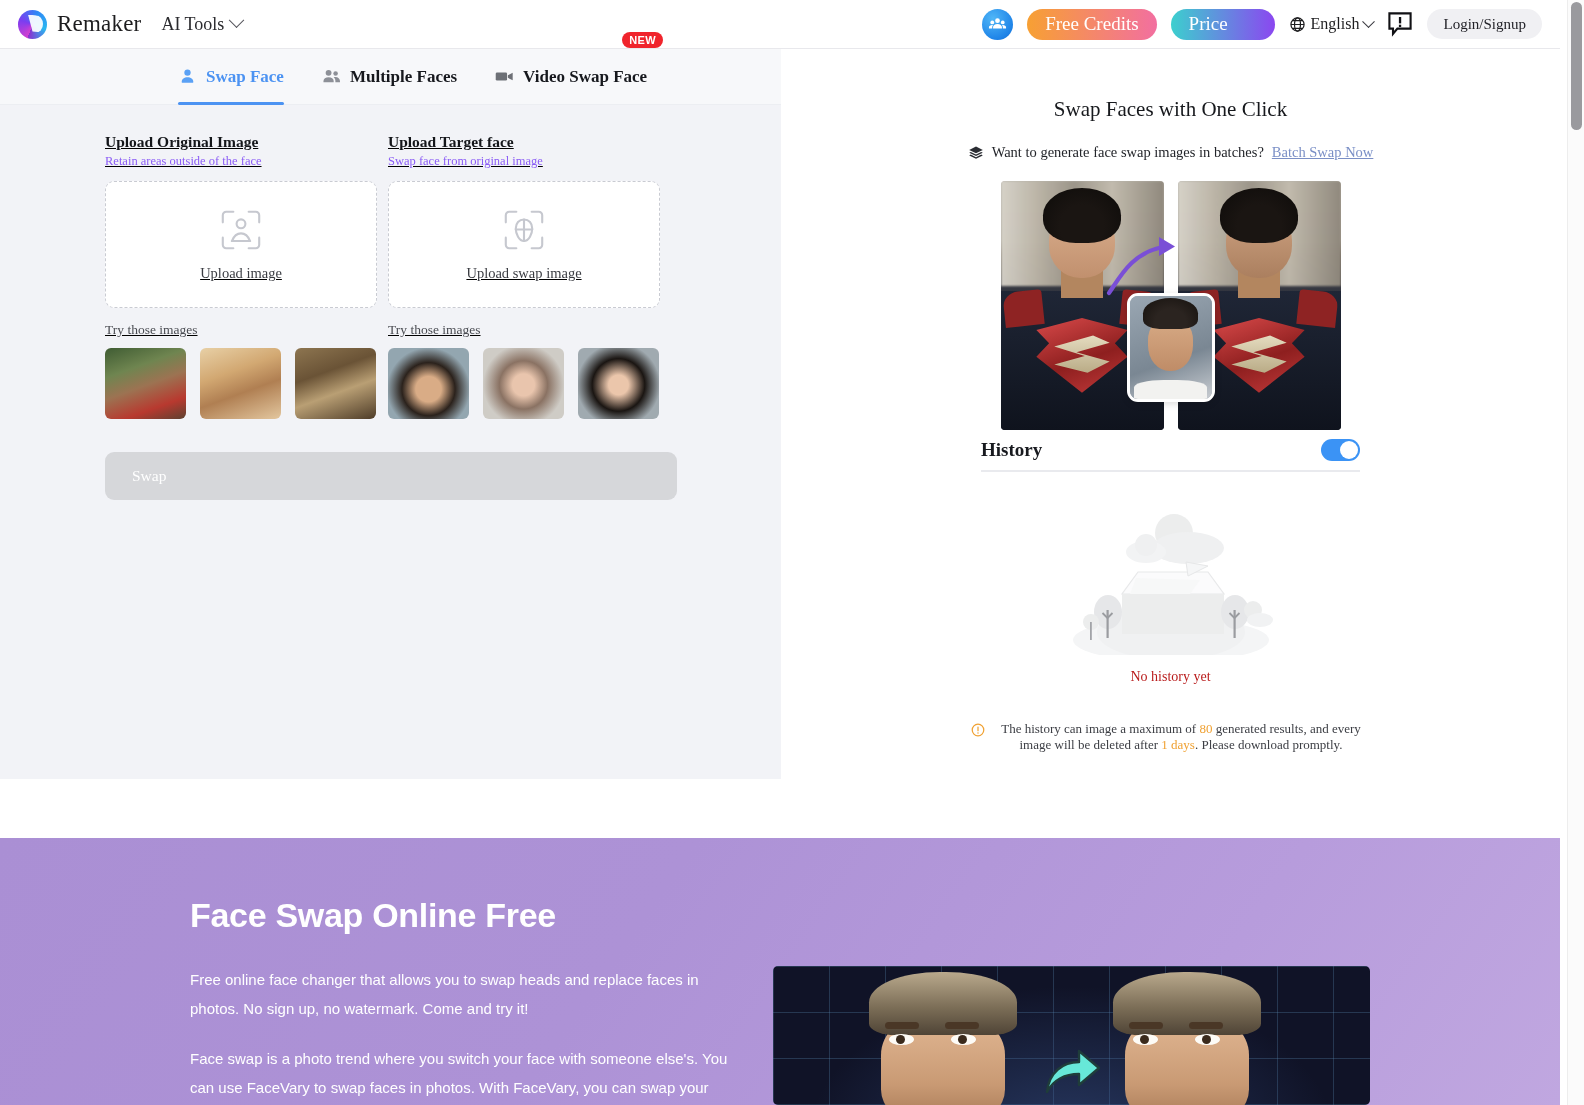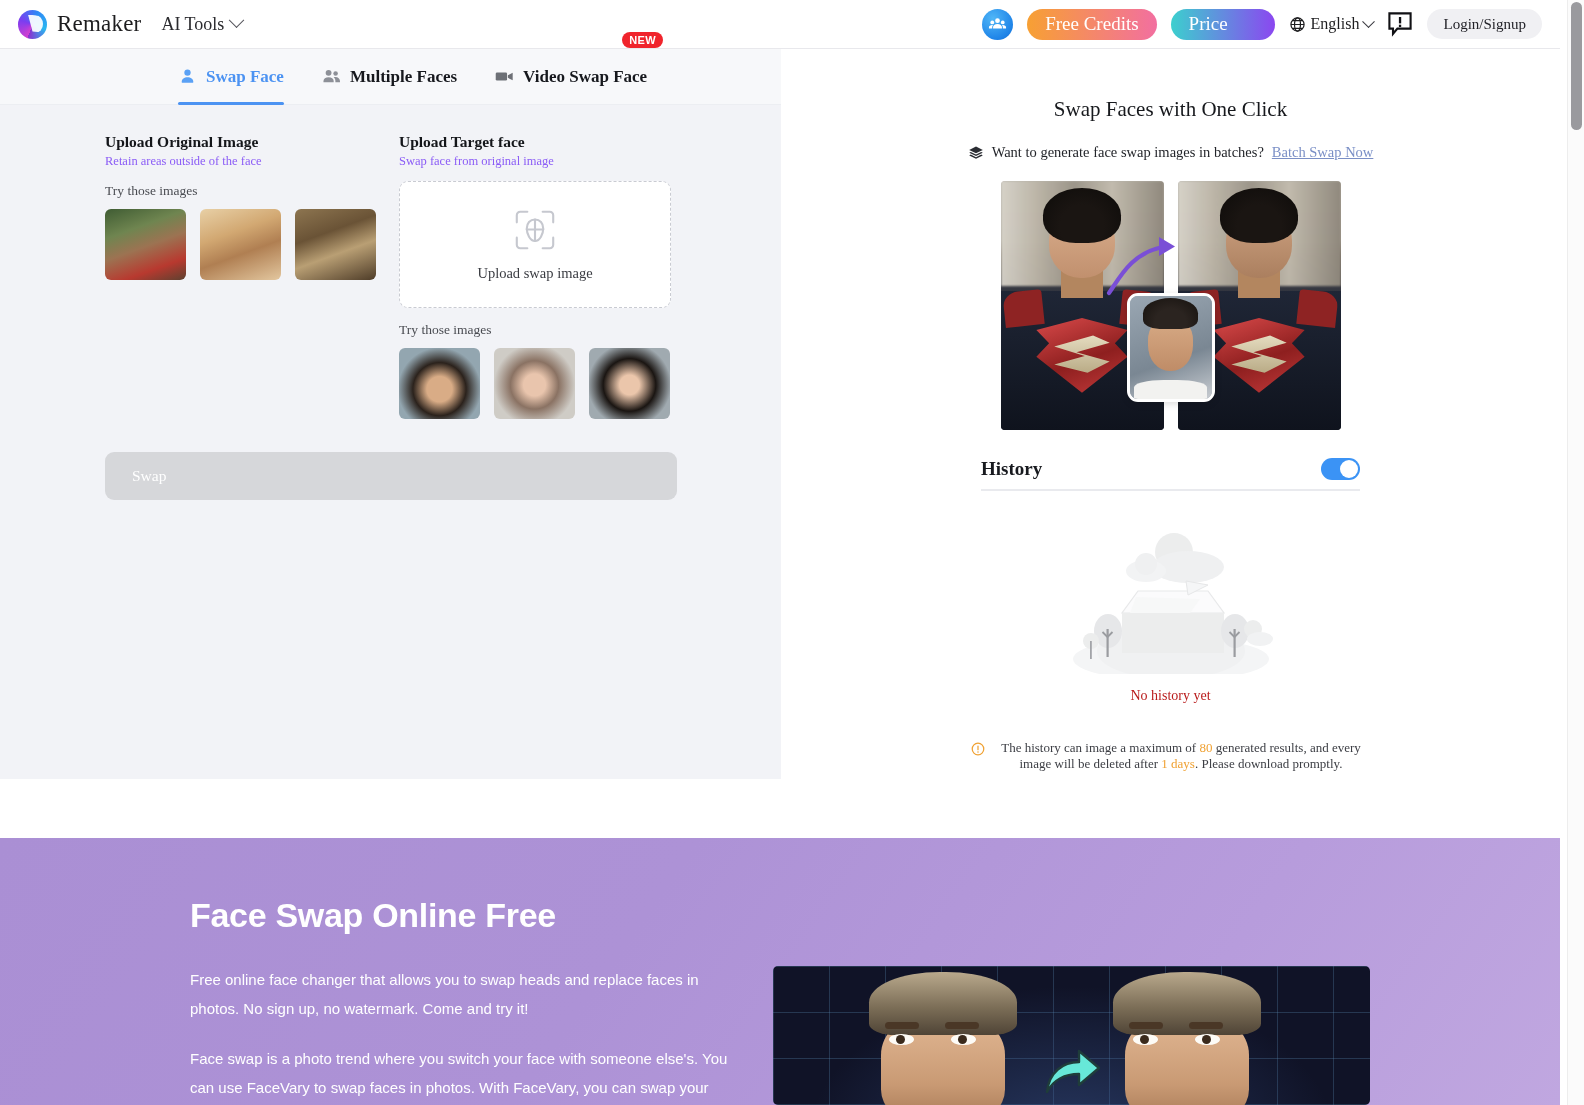--- a/index.html
+++ b/index.html
@@ -102,21 +102,21 @@
     content: ""; position: absolute; left: 0; right: 0; bottom: 0;
     height: 3px; background: #4c93f2; border-radius: 2px;
   }
   .tab-icon { width: 19px; height: 19px; flex: none; }
   .new-badge {
     position: absolute; top: -17px; right: -16px; background: #f0242c; color: #fff;
     font-size: 11px; font-weight: bold; padding: 2px 7px; border-radius: 9px;
     letter-spacing: .4px; font-family: "Liberation Sans", sans-serif;
   }
 
-  .uploads { display: flex; padding: 28px 0 0 105px; gap: 22px; }
+  .uploads { display: flex; padding: 28px 0 0 105px; gap: 11px; text-decoration: underline; }
   .upload-col { width: 272px; }
   .up-title { font-size: 15.5px; font-weight: bold; color: #14161a; }
   .up-sub { font-size: 12.5px; color: #8b5cf6; margin-top: 3px; }
   .dropzone {
     margin-top: 12px; height: 127px; border: 1.5px dashed #c9cbd2; border-radius: 9px;
     background: #ffffff; display: flex; flex-direction: column; align-items: center;
     justify-content: center; cursor: pointer;
   }
   .dz-icon { width: 46px; height: 46px; }
   .dz-label { margin-top: 12px; font-size: 14.5px; color: #3a3c42; }
@@ -218,21 +218,21 @@
     background: linear-gradient(180deg,#d8ab86,#bf8c67);
     border-radius: 42% 42% 47% 47%;
   }
   .fc-shirt {
     position: absolute; left: 5%; bottom: 0; width: 90%; height: 18%;
     background: #f2f2f0; border-radius: 40% 40% 0 0;
   }
   .swap-arrow { position: absolute; left: 100px; top: 48px; z-index: 2; }
 
   .history-head {
-    margin: 28px auto 0; width: 379px; display: flex; align-items: center;
+    margin: 9px auto 0; width: 379px; display: flex; align-items: center;
     justify-content: space-between; padding-bottom: 9px; border-bottom: 2px solid #e9eaee;
   }
   .history-title { font-size: 19px; font-weight: bold; color: #181a1f; }
   .toggle {
     width: 39px; height: 22px; border-radius: 12px; background: #3b93f5;
     position: relative; cursor: pointer;
   }
   .toggle-knob {
     position: absolute; top: 2px; right: 2px; width: 18px; height: 18px;
     border-radius: 50%; background: #fff;
@@ -390,20 +390,32 @@
         <span>Video Swap Face</span>
         <span class="new-badge">NEW</span>
       </div>
     </div>
 
     <div class="uploads">
 
       <div class="upload-col">
         <div class="up-title">Upload Original Image</div>
         <div class="up-sub">Retain areas outside of the face</div>
+        <div class="dropzone">
+          <svg class="dz-icon" viewBox="0 0 48 48" fill="none" stroke="#c6c8cf" stroke-width="2.2" stroke-linecap="round">
+            <path d="M5 16V8.5A3.5 3.5 0 0 1 8.5 5H16"></path>
+            <path d="M32 5h7.5A3.5 3.5 0 0 1 43 8.5V16"></path>
+            <path d="M43 32v7.5a3.5 3.5 0 0 1-3.5 3.5H32"></path>
+            <path d="M16 43H8.5A3.5 3.5 0 0 1 5 39.5V32"></path>
+            <circle cx="24" cy="17.5" r="4.6"></circle>
+            <path d="M14.5 35.5c2-5 5.6-8 9.5-8s7.5 3 9.5 8"></path>
+            <path d="M14.5 35.5h19"></path>
+          </svg>
+          <div class="dz-label">Upload image</div>
+        </div>
         <div class="try-label">Try those images</div>
         <div class="thumbs">
           <div class="thumb" style="background:linear-gradient(160deg,#3f5c33 0%,#6f8550 30%,#9c7352 52%,#b8392f 78%,#5d4130 100%)"></div>
           <div class="thumb" style="background:linear-gradient(160deg,#e8d0a6 0%,#d2a872 35%,#b07f52 60%,#e3c79f 100%)"></div>
           <div class="thumb" style="background:linear-gradient(160deg,#8d7550 0%,#6a5336 35%,#b99f74 60%,#4e3c28 100%)"></div>
         </div>
       </div>
 
       <div class="upload-col">
         <div class="up-title">Upload Target face</div>

